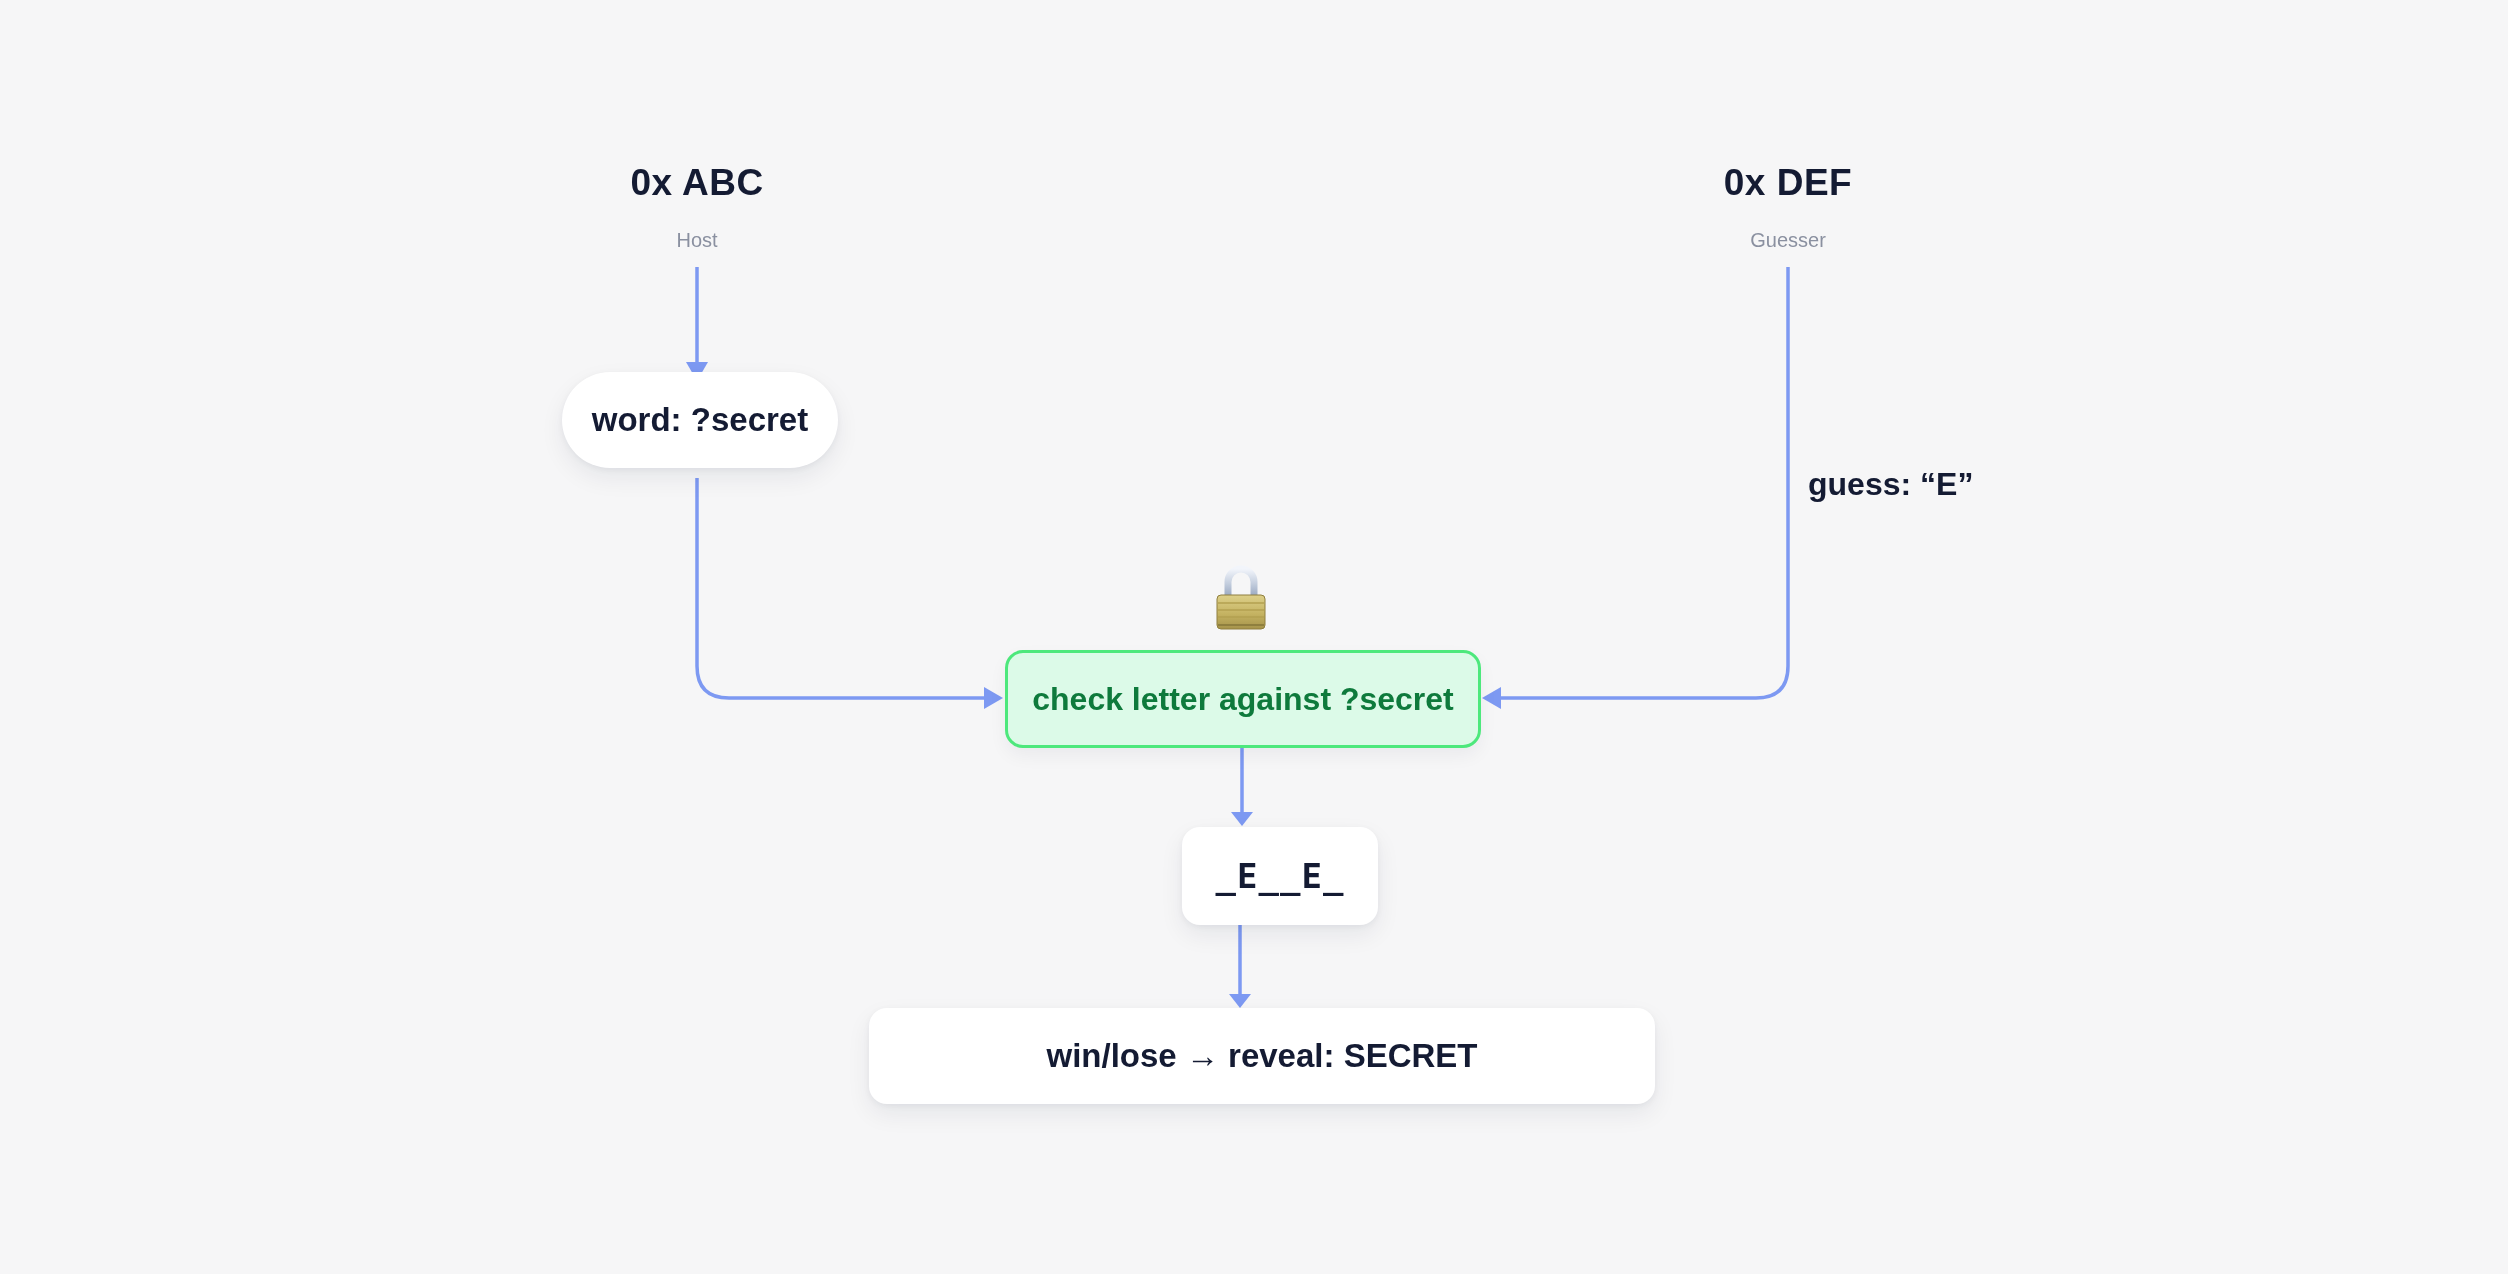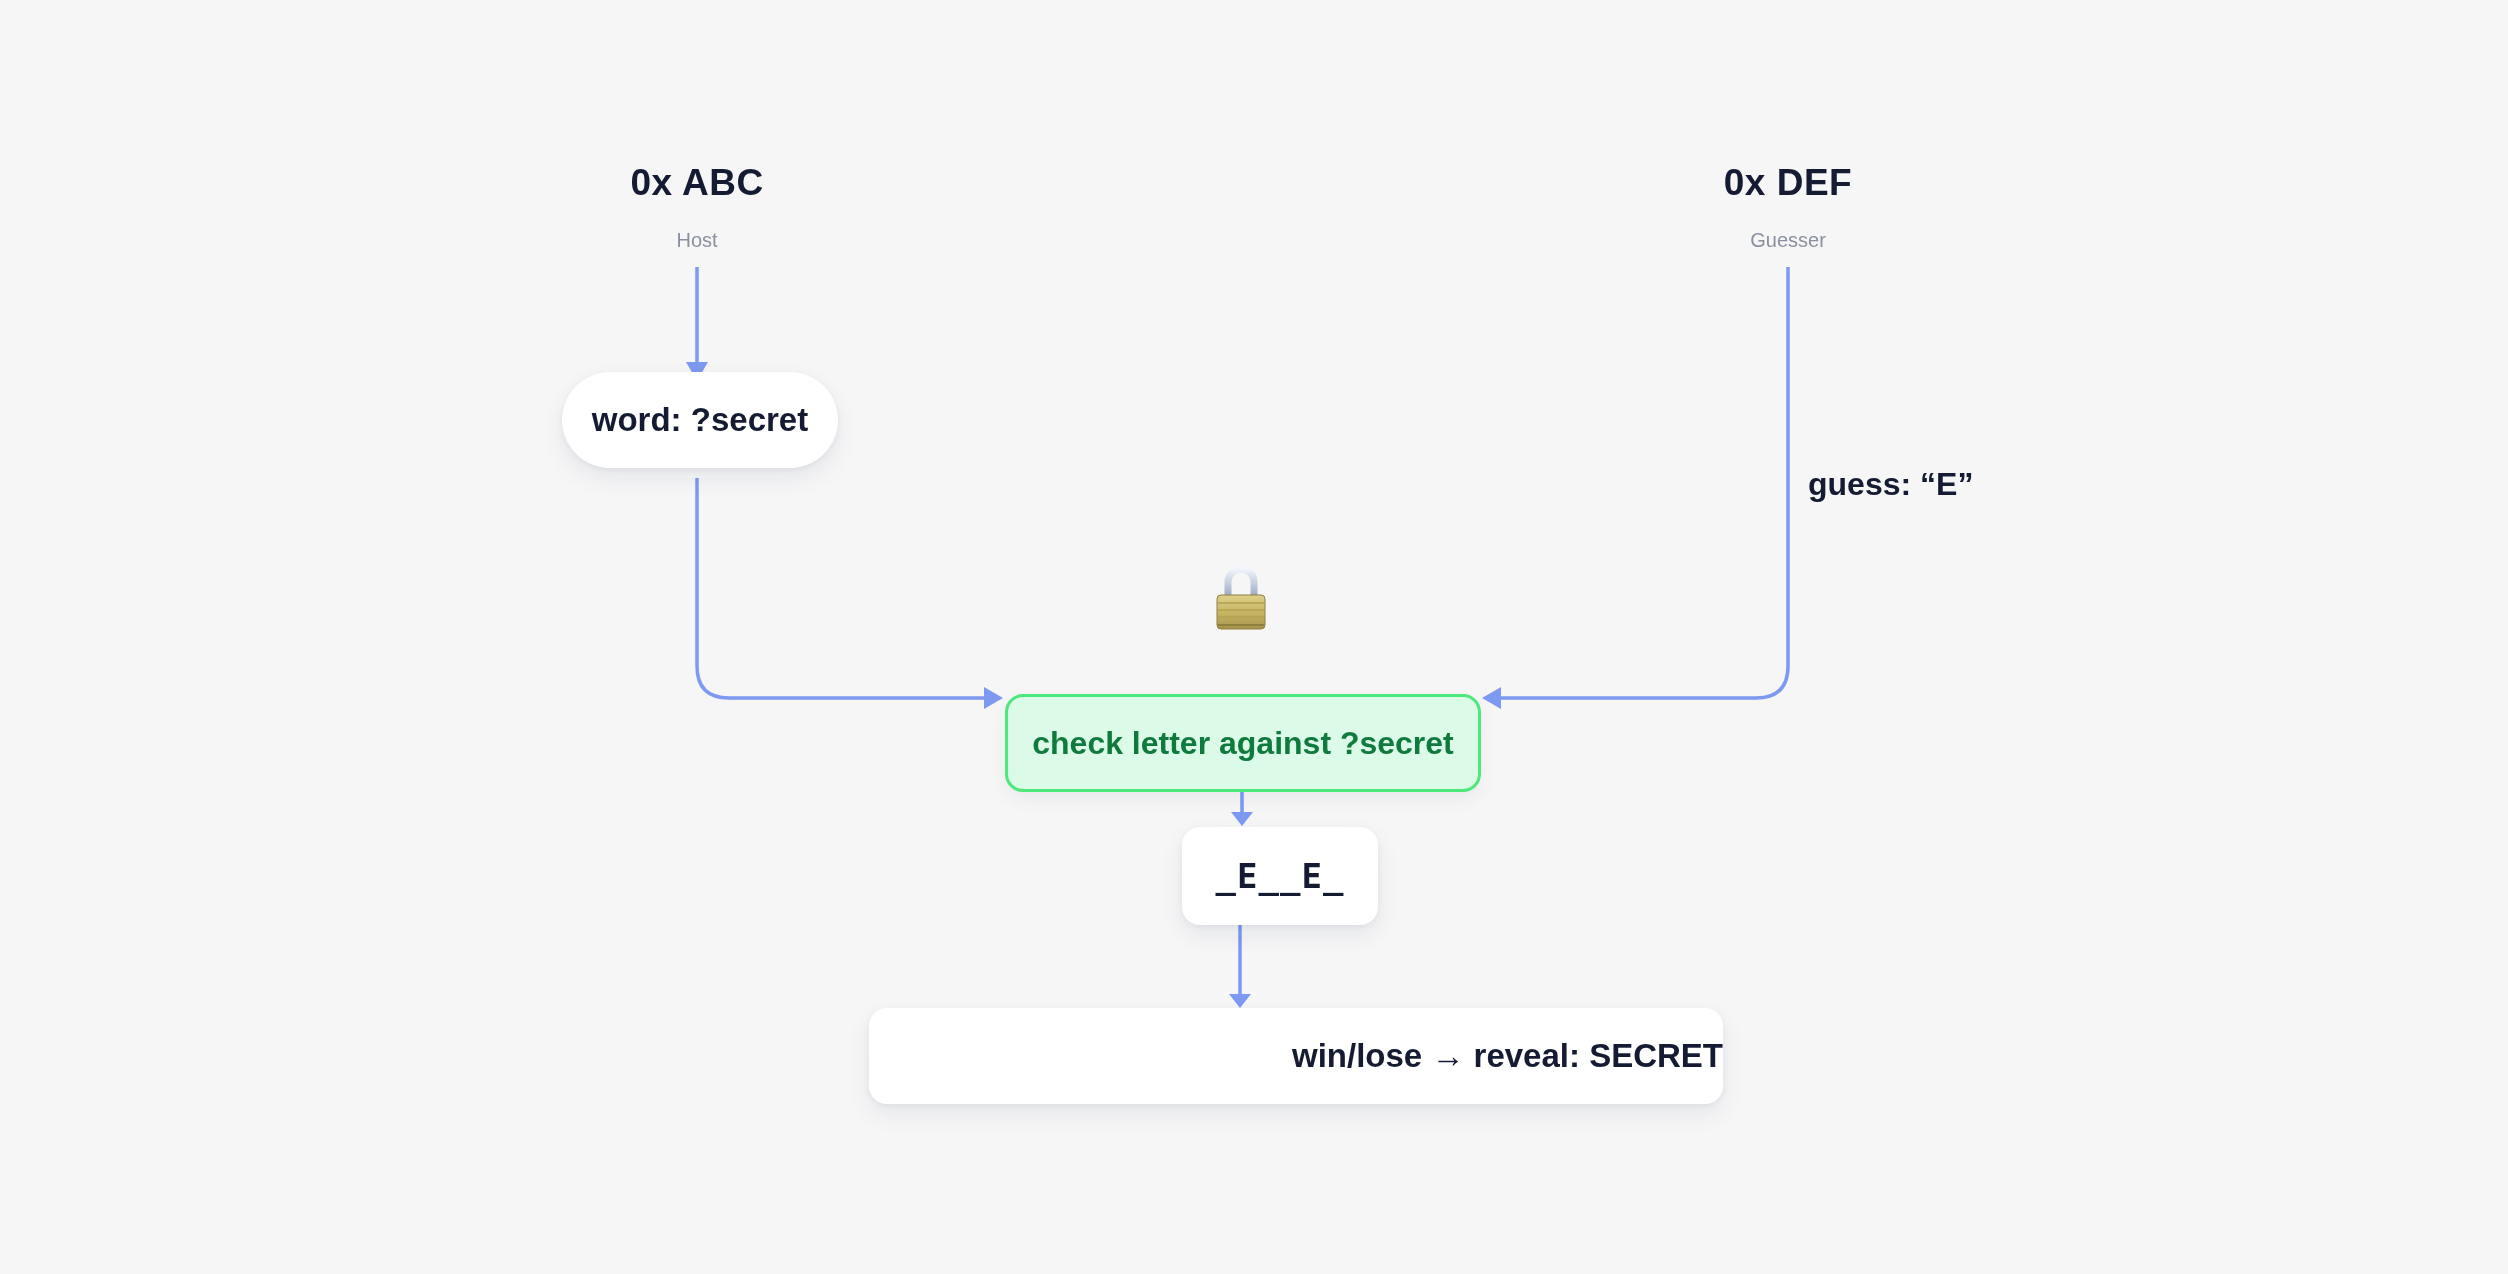--- a/index.html
+++ b/index.html
@@ -39,29 +39,28 @@
     box-shadow:0 10px 24px rgba(20,27,51,.07), 0 2px 6px rgba(20,27,51,.05);
     font-size:33px;font-weight:600;color:var(--navy);
     white-space:nowrap;
   }
   .node.pill{left:562px;top:372px;width:276px;height:96px;border-radius:48px;}
   .node.check{
     left:1005px;top:650px;width:476px;height:98px;border-radius:18px;
     background:var(--green-bg);border:3px solid var(--green-border);
     color:var(--green-text);font-size:32px;
     box-shadow:0 8px 18px rgba(20,27,51,.05);
-    margin-top:44px;
   }
   .node.mask{
     left:1142px;top:827px;width:196px;height:98px;border-radius:18px;
     font-family:"DejaVu Sans Mono", monospace;font-size:34px;font-weight:700;
     letter-spacing:1px;
     margin-left:40px;
   }
-  .node.result{left:869px;top:1008px;width:854px;height:96px;border-radius:18px;justify-content:flex-end;}
+  .node.result{left:869px;top:1008px;width:786px;height:96px;border-radius:18px;}
 
   .edge-label{
     position:absolute;z-index:2;
     font-size:32px;font-weight:600;color:var(--navy);white-space:nowrap;
   }
   .edge-label.guess{left:1808px;top:466px;}
 
   .lock{position:absolute;left:1213px;top:562px;width:56px;height:70px;z-index:2;}
 </style>
 </head>

